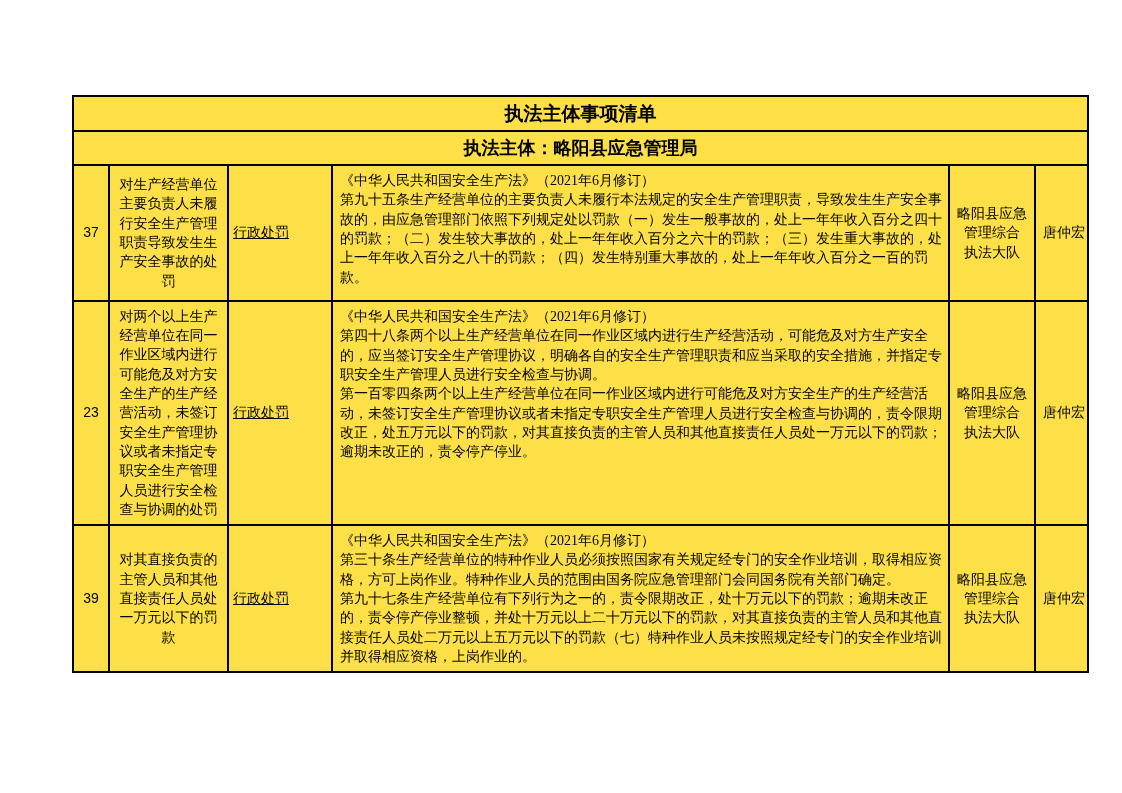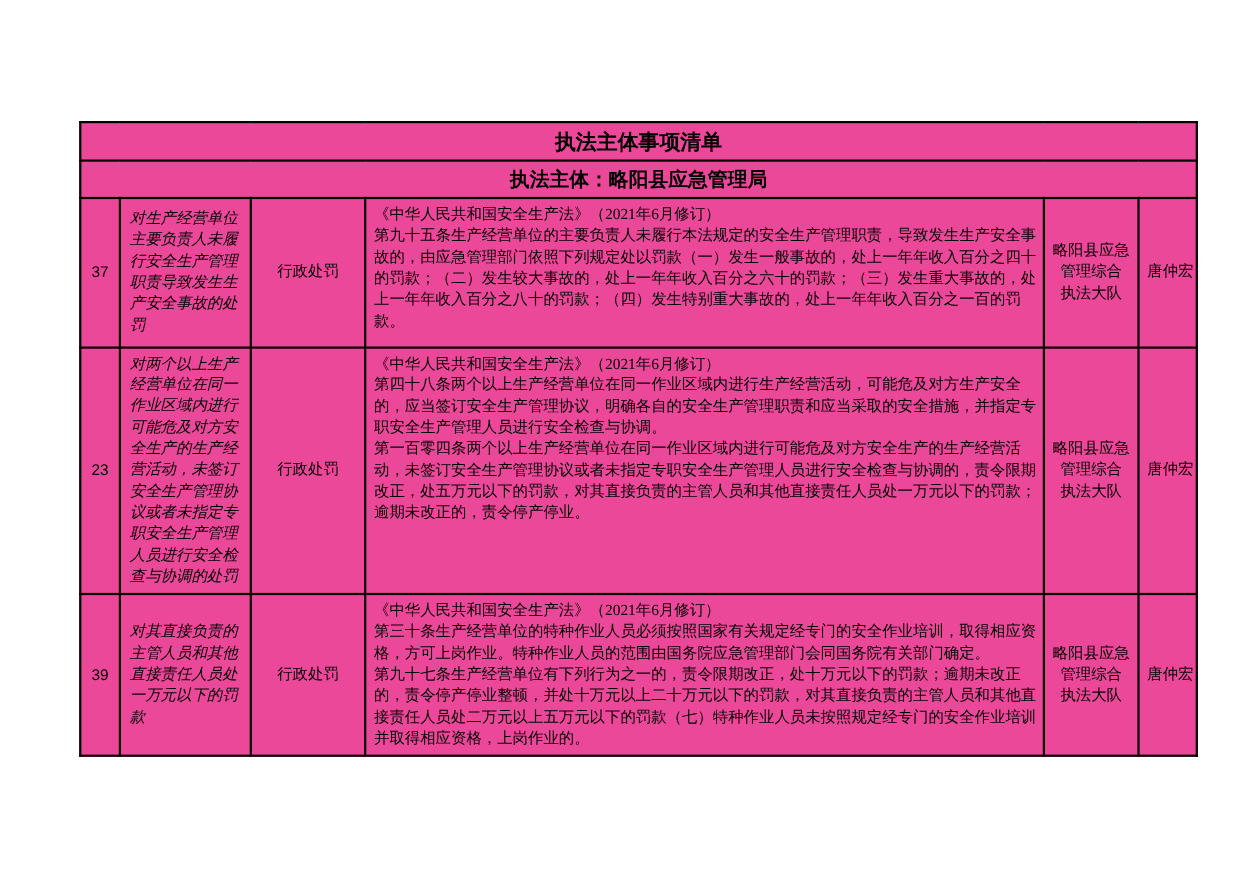--- a/index.html
+++ b/index.html
@@ -14,25 +14,25 @@
   }
   .page {
     position: relative;
     width: 1122px;
     height: 793px;
     background: #ffffff;
   }
   table.doc-table {
     position: absolute;
     left: 72px;
-    top: 110px;
+    top: 95px;
     width: 1015px;
     border-collapse: collapse;
     table-layout: fixed;
-    background: #ec4899;
+    background: #fde047;
   }
   table.doc-table td, table.doc-table th {
     border: 2px solid #000000;
     overflow: hidden;
   }
   .title-cell {
     height: 31px;
     text-align: center;
     vertical-align: middle;
     font-size: 19px;
@@ -62,28 +62,29 @@
     white-space: pre-wrap;
   }
   td.c-no {
     text-align: center;
     vertical-align: middle;
     font-family: "Liberation Sans", sans-serif;
     font-weight: normal;
     font-size: 14px;
   }
   td.c-name {
+    text-align: center;
     vertical-align: middle;
     padding: 4px 8px;
-    font-style: italic;
   }
   td.c-cat {
-    text-align: center;
+    text-align: left;
     vertical-align: middle;
     padding: 2px 4px;
+    text-decoration: underline;
   }
   td.c-basis {
     text-align: left;
     vertical-align: top;
     padding: 5px 6px 5px 7px;
   }
   td.c-agency {
     text-align: center;
     vertical-align: middle;
     padding: 14px 3px;

